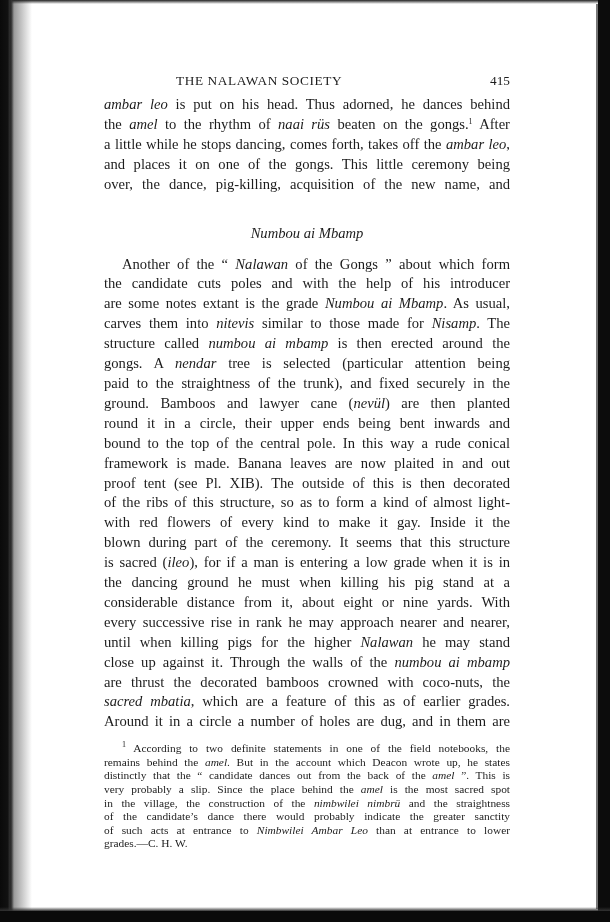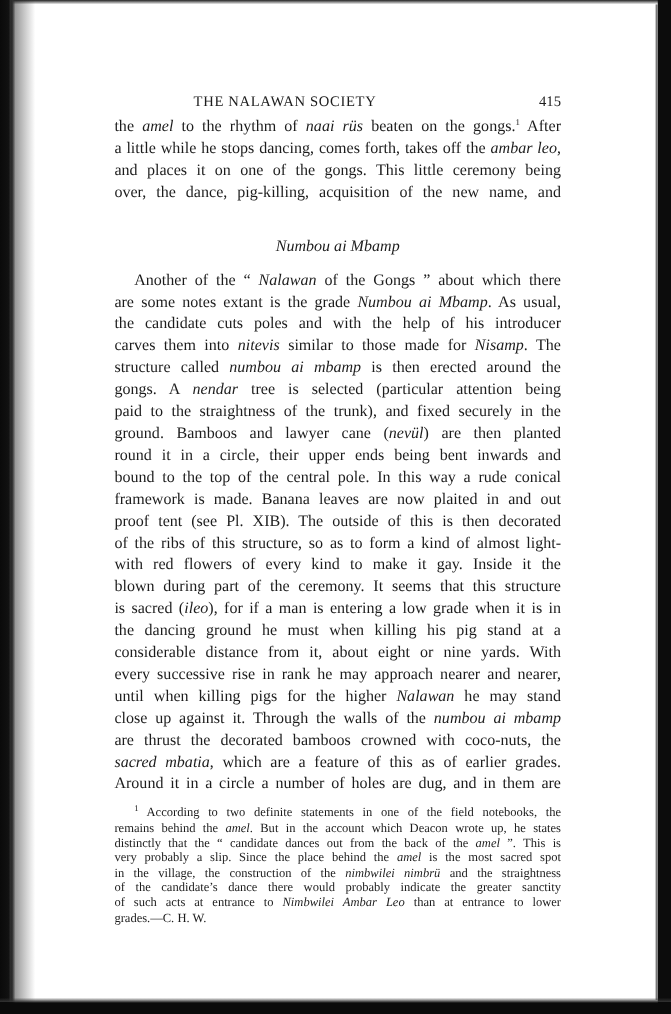--- a/index.html
+++ b/index.html
@@ -33,21 +33,21 @@
     .edge-bottom {
       position: absolute; left: 0; bottom: 0; width: 610px; height: 11px;
       background: #0a0a0a;
     }
     .edge-bottom-fade {
       position: absolute; left: 0; bottom: 11px; width: 610px; height: 4px;
       background: linear-gradient(to top, #333, rgba(255,255,255,0));
     }
 
     .page {
-      position: absolute; left: 104px; top: 84px; width: 406px;
+      position: absolute; left: 104px; top: 73px; width: 406px;
     }
     .running-head {
       position: relative; height: 22px;
       font-size: 13.3px; letter-spacing: 0.6px;
     }
     .running-head .title {
       position: absolute; left: 72px; top: 0;
     }
     .running-head .folio {
       position: absolute; right: 0; top: 0; letter-spacing: 0; margin-left: 28px;
@@ -83,32 +83,33 @@
 <div class="edge-bottom"></div>
 
 <div class="page">
   <div class="running-head">
     <span class="title">THE NALAWAN SOCIETY</span>
     <span class="folio">415</span>
   </div>
 
   <div class="body-text">
     <p>
+      <span class="line"><span></span><i>ambar leo</i><span> is put on his head.  Thus adorned, he dances behind</span></span>
       <span class="line"><span>the </span><i>amel</i><span> to the rhythm of </span><i>naai rüs</i><span> beaten on the gongs.</span><sup>1</sup><span>  After</span></span>
       <span class="line"><span>a little while he stops dancing, comes forth, takes off the </span><i>ambar leo</i><span>,</span></span>
       <span class="line"><span>and places it on one of the gongs.  This little ceremony being</span></span>
       <span class="line"><span>over, the dance, pig-killing, acquisition of the new name, and</span></span>
     </p>
 
     <div class="section-title">Numbou ai Mbamp</div>
 
     <p>
-      <span class="line indent"><span>Another of the “ </span><i>Nalawan</i><span> of the Gongs ” about which there</span></span>
+      <span class="line indent"><span>Another of the “ </span><i>Nalawan</i><span> of the Gongs ” about which form</span></span>
+      <span class="line"><span>the candidate cuts poles and with the help of his introducer</span></span>
       <span class="line"><span>are some notes extant is the grade </span><i>Numbou ai Mbamp</i><span>.  As usual,</span></span>
-      <span class="line"><span>the candidate cuts poles and with the help of his introducer</span></span>
       <span class="line"><span>carves them into </span><i>nitevis</i><span> similar to those made for </span><i>Nisamp</i><span>.  The</span></span>
       <span class="line"><span>structure called </span><i>numbou ai mbamp</i><span> is then erected around the</span></span>
       <span class="line"><span>gongs.  A </span><i>nendar</i><span> tree is selected (particular attention being</span></span>
       <span class="line"><span>paid to the straightness of the trunk), and fixed securely in the</span></span>
       <span class="line"><span>ground.  Bamboos and lawyer cane (</span><i>nevül</i><span>) are then planted</span></span>
       <span class="line"><span>round it in a circle, their upper ends being bent inwards and</span></span>
       <span class="line"><span>bound to the top of the central pole.  In this way a rude conical</span></span>
       <span class="line"><span>framework is made.  Banana leaves are now plaited in and out</span></span>
       <span class="line"><span>proof tent (see Pl. XIB).  The outside of this is then decorated</span></span>
       <span class="line"><span>of the ribs of this structure, so as to form a kind of almost light-</span></span>

